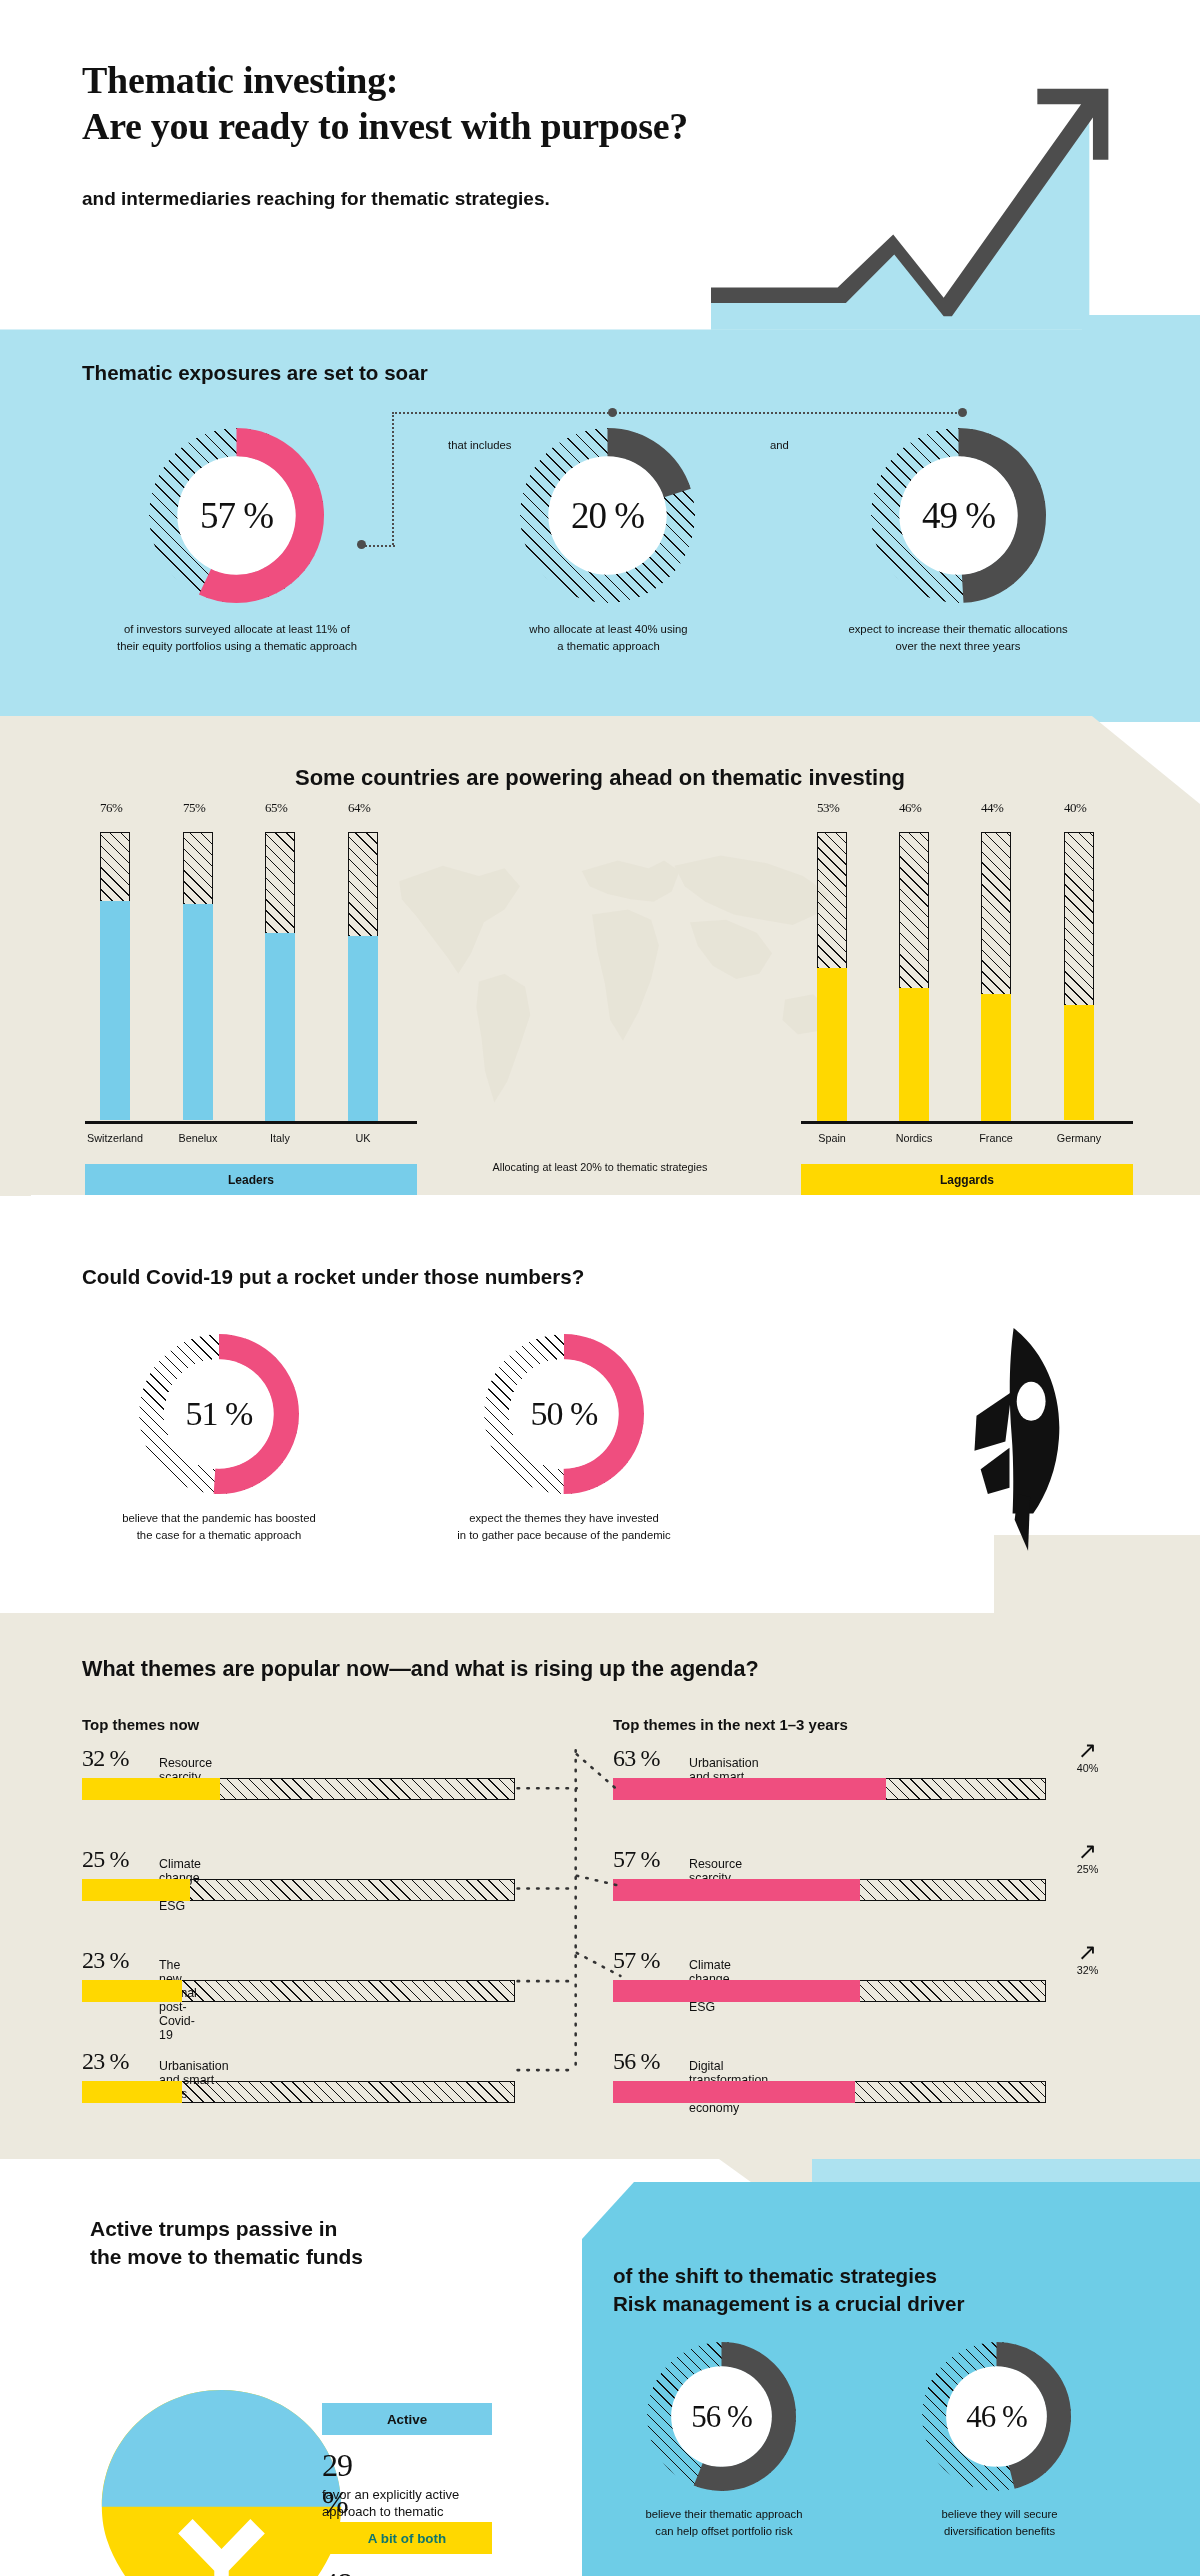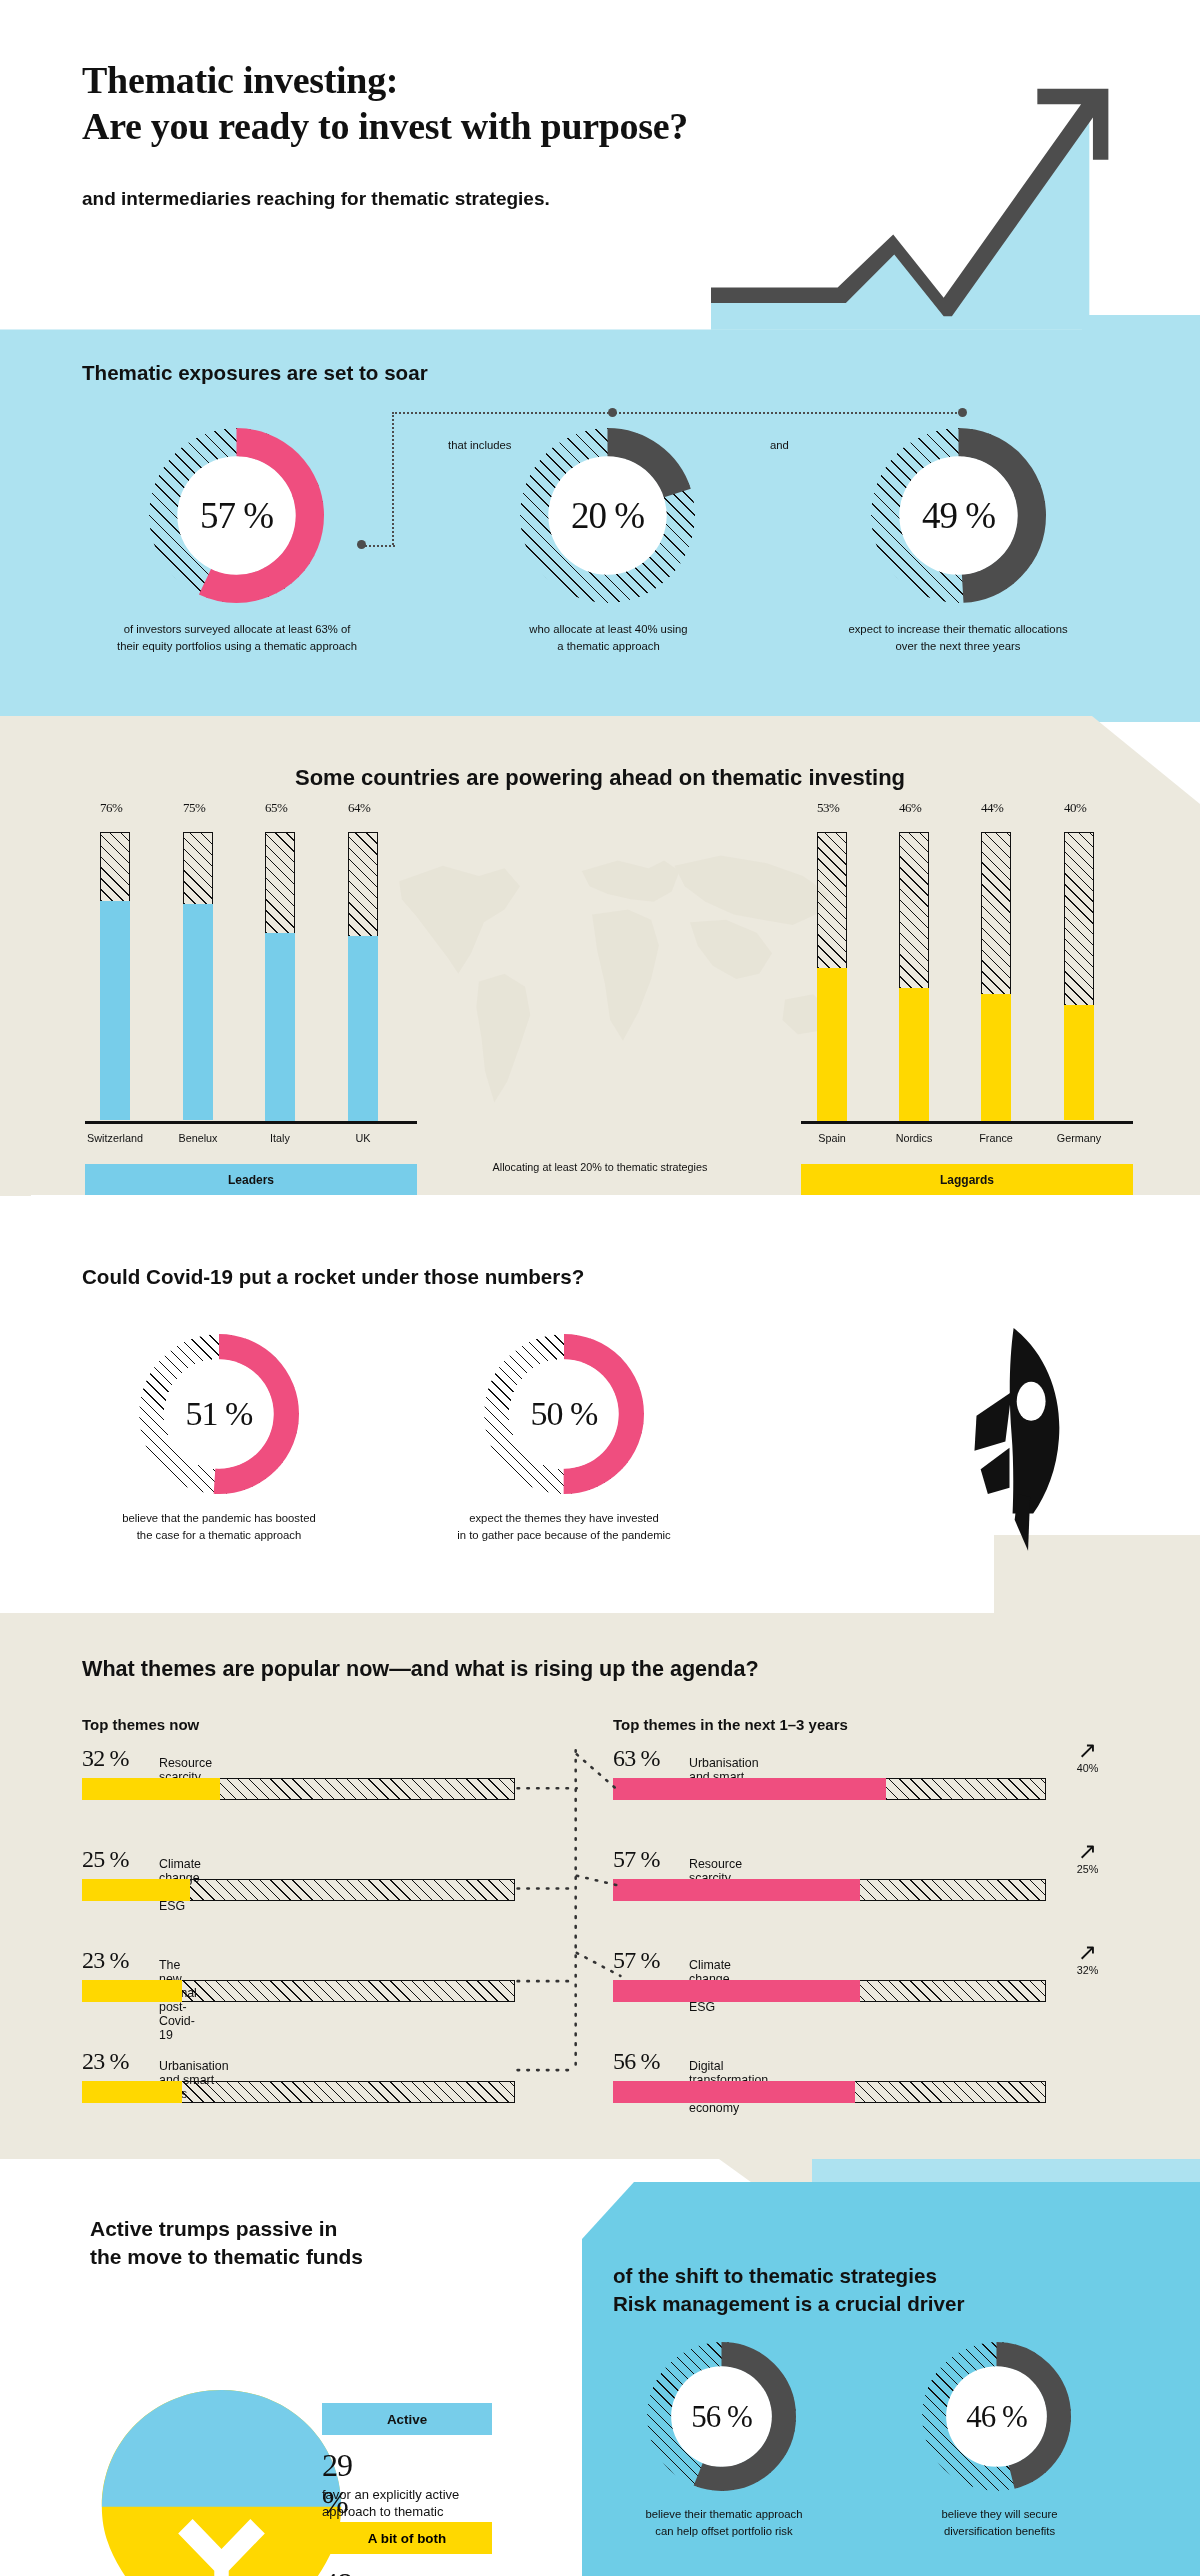--- a/index.html
+++ b/index.html
@@ -160,21 +160,21 @@
      -webkit-mask:radial-gradient(circle, transparent 0 59px, #000 59px);
      mask:radial-gradient(circle, transparent 0 59px, #000 59px);"></div>
   <svg viewBox="0 0 340 340" style="position:absolute;inset:0;">
     <circle cx="170" cy="170" r="142" fill="none" stroke="#ef4e7f" stroke-width="56" stroke-dasharray="508.5 383.6" transform="rotate(-90 170 170)"></circle>
     <circle cx="170" cy="170" r="115" fill="#ffffff"></circle>
   </svg>
   <div style="position:absolute;inset:0;display:flex;align-items:center;justify-content:center;
       font-family:'Liberation Serif',serif;font-size:37px;letter-spacing:-1px;">57 %</div>
 </div>
 <div class="donut-cap" style="left:67px; top:621px; width:340px;">
-  <div>of investors surveyed allocate at least 63% of</div>
+  <div>of investors surveyed allocate at least 11% of</div>
   <div>their equity portfolios using a thematic approach</div>
 </div>
 
 <div class="donut-wrap" style="left:520px; top:428px; width:175px; height:175px;">
   <div class="hatch-dark" style="position:absolute;inset:0;border-radius:50%;
      -webkit-mask:radial-gradient(circle, transparent 0 59px, #000 59px);
      mask:radial-gradient(circle, transparent 0 59px, #000 59px);"></div>
   <svg viewBox="0 0 340 340" style="position:absolute;inset:0;">
     <circle cx="170" cy="170" r="142" fill="none" stroke="#4d4d4d" stroke-width="56" stroke-dasharray="178.4 713.7" transform="rotate(-90 170 170)"></circle>
     <circle cx="170" cy="170" r="115" fill="#ffffff"></circle>
@@ -362,21 +362,21 @@
            C400 556 410 514 440 470 C474 420 512 372 512 296 C512 168 410 70 280 70 Z" fill="#ffd800"></path>
   <path d="M280 70 C150 70 48 168 48 296 L512 296 C512 168 410 70 280 70 Z" fill="#77cdea"></path>
   <path d="M266 596 L266 420 L196 348 L224 320 L280 378 L336 320 L364 348 L294 420 L294 596 Z" fill="#ffffff"></path>
   <rect x="164" y="610" width="232" height="92" fill="#4d4d4d"></rect>
   <path d="M196 716 L364 716 L348 760 L212 760 Z" fill="#4d4d4d"></path>
 </svg>
 <div class="abs" id="ap-items">
     <div class="ap-chip" style="left: 322px; top: 2403px; background: rgb(119, 205, 234); color: rgb(17, 17, 17);">Active</div>
     <div class="ap-pct" style="left: 322px; top: 2447px;">29 %</div>
     <div class="ap-desc" style="left: 322px; top: 2487px;">favor an explicitly active approach to thematic investment</div>
-    <div class="ap-chip" style="left: 322px; top: 2522px; background: rgb(255, 216, 0); color: #000000;">A bit of both</div>
+    <div class="ap-chip" style="left: 322px; top: 2522px; background: rgb(255, 216, 0); color: #0f766e;">A bit of both</div>
     <div class="ap-pct" style="left: 322px; top: 2566px;">48 %</div>
   </div>
 
 <div class="abs" id="risk-title">
   <div>of the shift to thematic strategies</div>
   <div>Risk management is a crucial driver</div>
 </div>
 
 <div class="donut-wrap" style="left:647px; top:2342px; width:149px; height:149px;">
   <div class="hatch-thin" style="position:absolute;inset:0;border-radius:50%;

